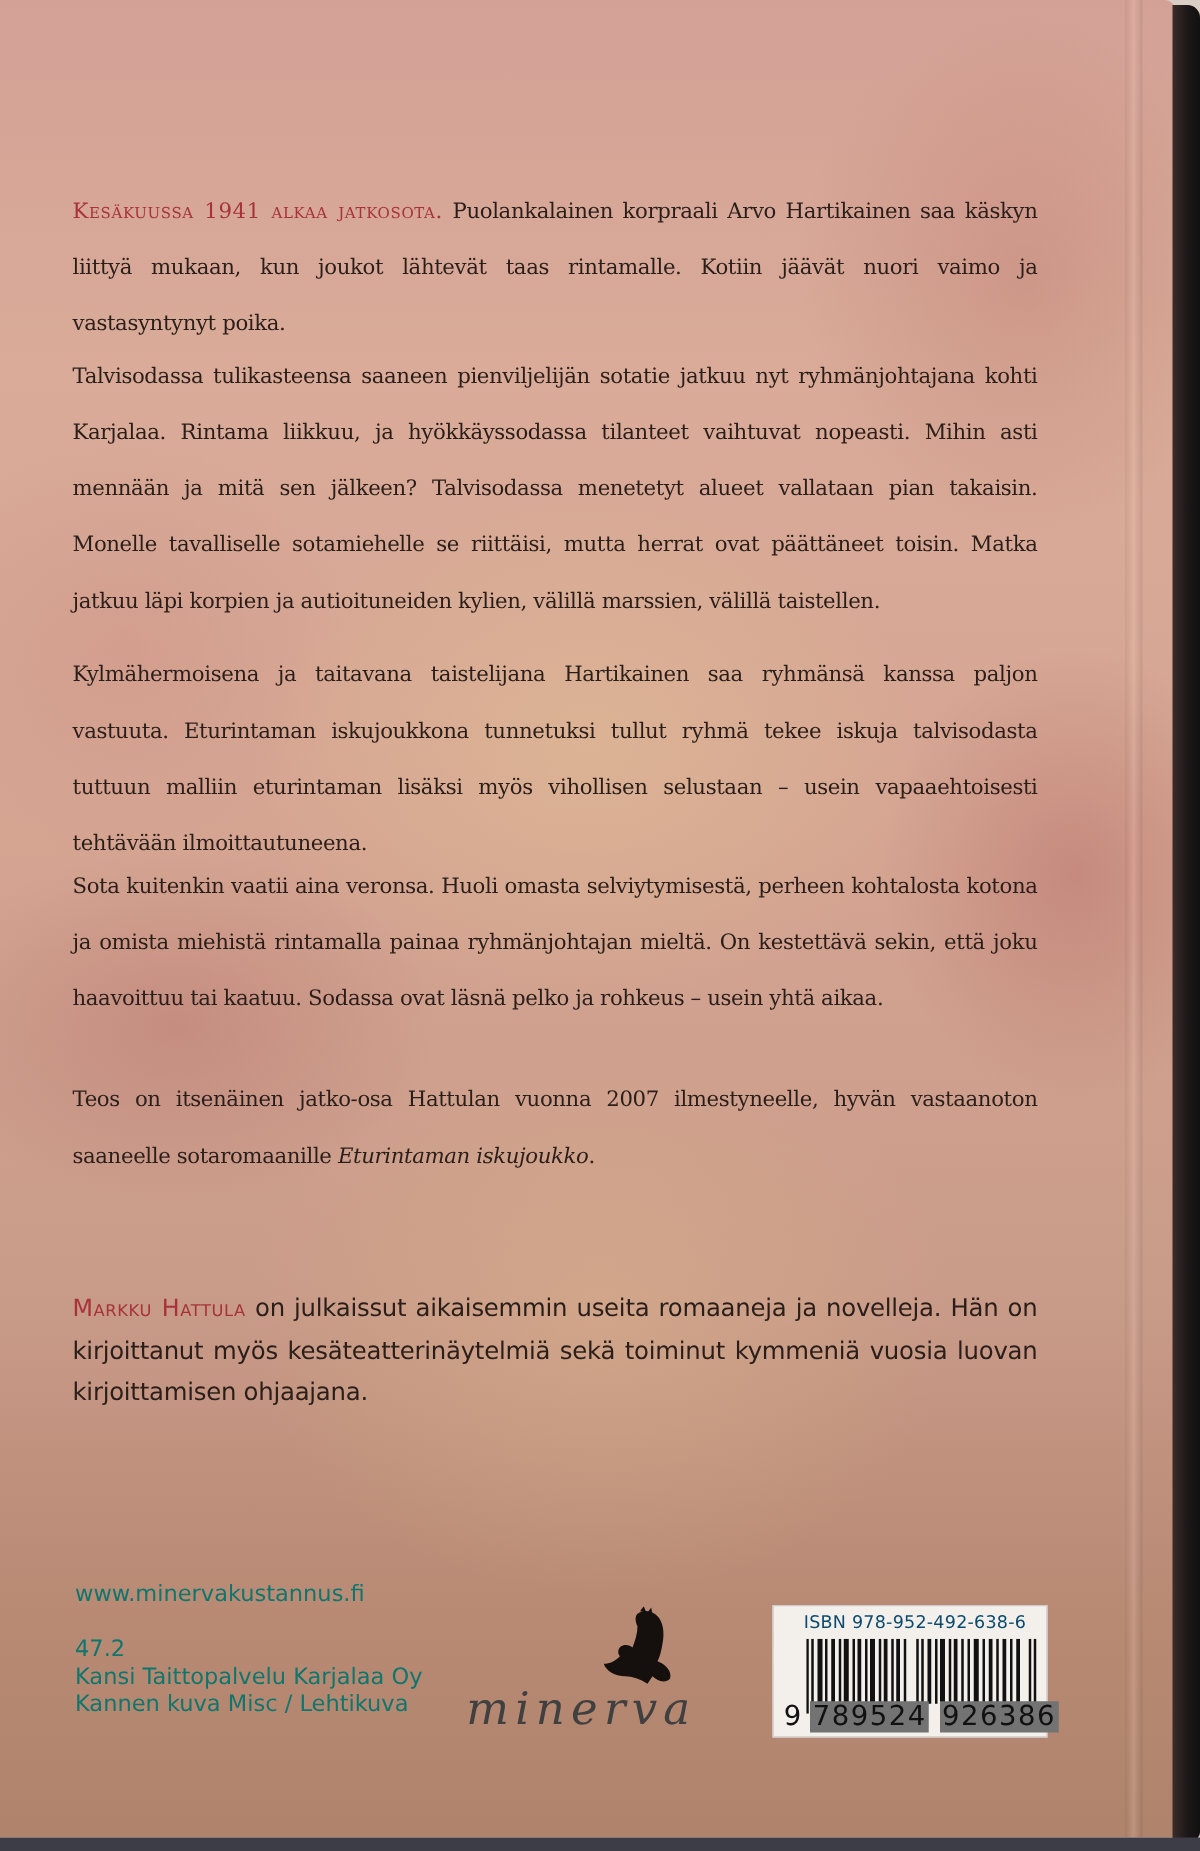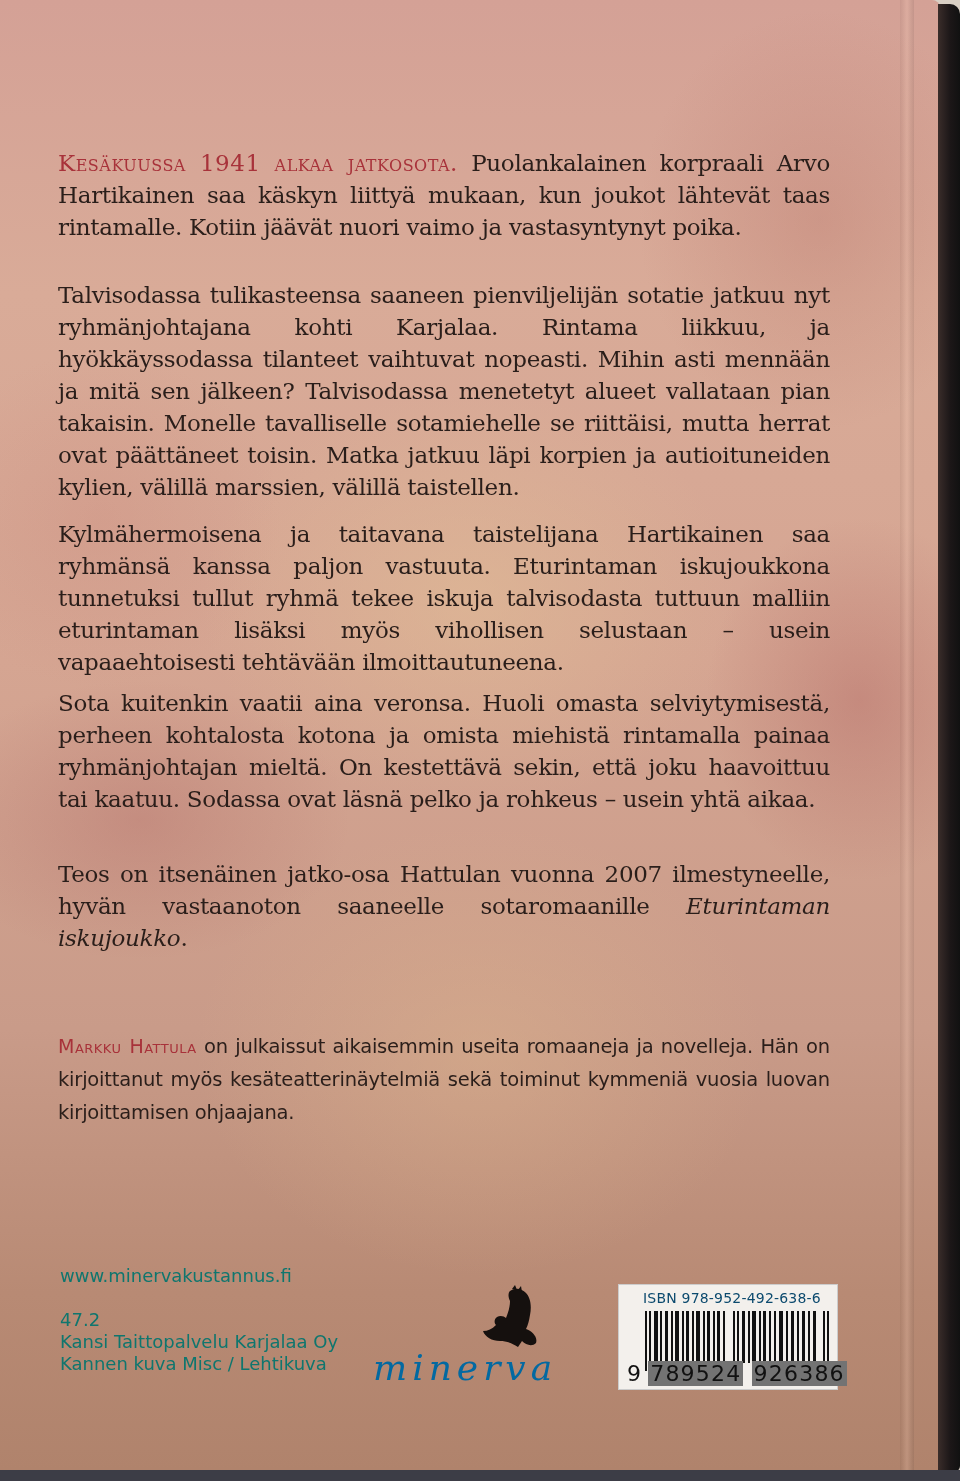--- a/index.html
+++ b/index.html
@@ -26,21 +26,21 @@
   }
   .hinge {
     position:absolute; left:900px; top:0; width:14px; height:1470px;
     background:linear-gradient(90deg, rgba(0,0,0,0.05), rgba(255,220,200,0.18), rgba(0,0,0,0.08));
   }
   .bottom-edge {
     position:absolute; left:0; top:1470px; width:960px; height:11px; background:#3c3d46;
   }
   .text-block {
     position:absolute; left:58px; width:772px;
-    font-family:"DejaVu Serif", serif; font-size:23px; line-height:32px;
+    font-family:"DejaVu Serif", serif; font-size:17px; line-height:45px;
     color:#2a1e1a; text-align:justify; letter-spacing:-0.3px;
   }
   .text-block p { margin:0; }
   .red-caps {
     color:#a8323a; font-variant:small-caps; letter-spacing:0.5px;
   }
   .italic { font-style:italic;margin-top:40px; }
   .bio {
     position:absolute; left:58px; top:1030px; width:772px;
     font-family:"DejaVu Sans", sans-serif; font-size:19.5px; line-height:33px;
@@ -50,21 +50,21 @@
   .footer-info {
     position:absolute; left:60px; top:1265px;
     font-family:"DejaVu Sans", sans-serif; font-size:18px; line-height:22px; color:#0f766e;
   }
   .footer-info .gap { height:22px; }
   .logo {
     position:absolute; left:370px; top:1285px; width:200px; height:110px;
   }
   .logo-text {
     position:absolute; left:3px; top:62px;
-    font-family:"DejaVu Serif", serif; font-style:italic; font-size:36px; letter-spacing:5px; color:#0369a1;
+    font-family:"DejaVu Serif", serif; font-style:italic; font-size:36px; letter-spacing:5px; color:#404040;
   }
   .owl { position:absolute; left:112px; top:0; width:66px; height:66px; }
   .isbn-box {
     position:absolute; left:618px; top:1284px; width:218px; height:104px;
     background:#f3f0ec; border:1px solid #ccc;
   }
   .isbn-label {
     position:absolute; left:24px; top:5px;
     font-family:"DejaVu Sans", sans-serif; font-size:14px; color:#0c4a6e; letter-spacing:0.2px;
   }

